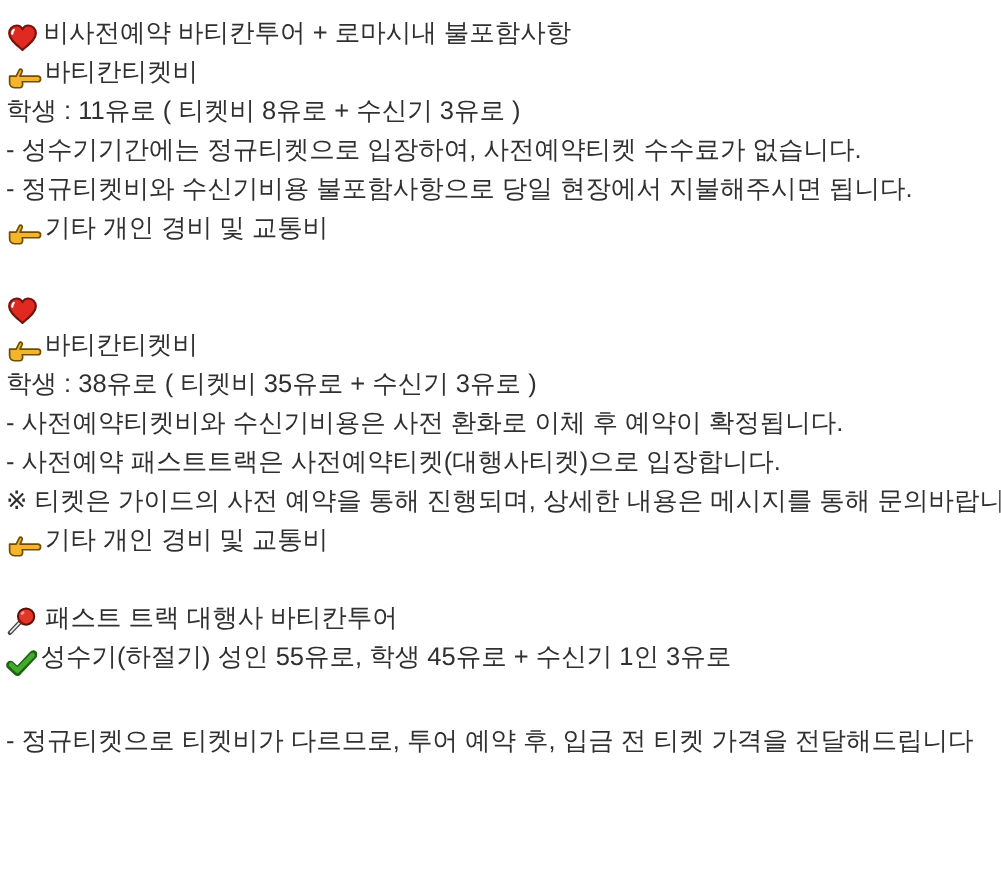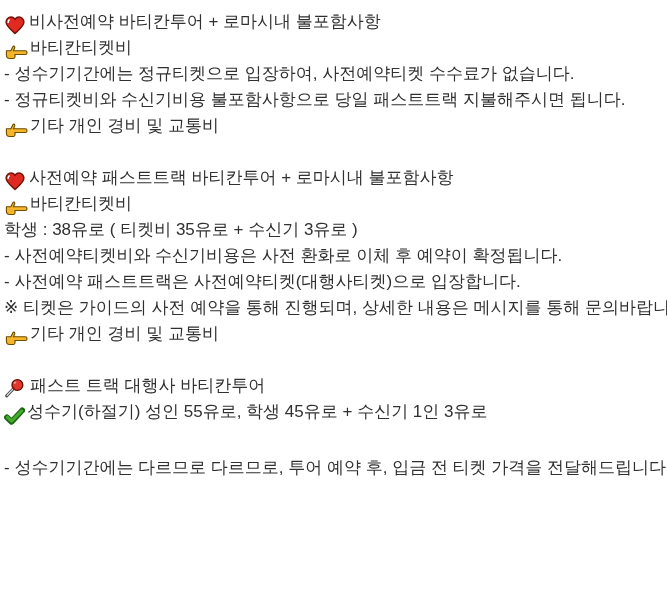--- a/index.html
+++ b/index.html
@@ -71,39 +71,41 @@
         </svg>
       <span class="t">비사전예약 바티칸투어 + 로마시내 불포함사항</span>
     </p>
     <p class="line">
       <svg class="ic ic-hand">
           <use href="#sym-hand"></use>
         </svg>
       <span class="t">바티칸티켓비</span>
     </p>
     <p class="line">
+      <span class="t">학생 : 11유로 ( 티켓비 8유로 + 수신기 3유로 )</span>
+    </p>
+    <p class="line">
       <span class="t">- 성수기기간에는 정규티켓으로 입장하여, 사전예약티켓 수수료가 없습니다.</span>
     </p>
     <p class="line">
-      <span class="t">- 정규티켓비와 수신기비용 불포함사항으로 당일 패스트트랙 지불해주시면 됩니다.</span>
+      <span class="t">- 정규티켓비와 수신기비용 불포함사항으로 당일 현장에서 지불해주시면 됩니다.</span>
     </p>
     <p class="line">
       <svg class="ic ic-hand">
           <use href="#sym-hand"></use>
         </svg>
       <span class="t">기타 개인 경비 및 교통비</span>
     </p>
   </section>
 
   <section>
     <p class="line">
       <svg class="ic ic-heart">
           <use href="#sym-heart"></use>
         </svg>
-      <span class="t">사전예약 패스트트랙 바티칸투어 + 로마시내 불포함사항</span>
     </p>
     <p class="line">
       <svg class="ic ic-hand">
           <use href="#sym-hand"></use>
         </svg>
       <span class="t">바티칸티켓비</span>
     </p>
     <p class="line">
       <span class="t">학생 : 38유로 ( 티켓비 35유로 + 수신기 3유로 )</span>
     </p>
@@ -133,16 +135,16 @@
     </p>
     <p class="line">
       <svg class="ic ic-check">
           <use href="#sym-check"></use>
         </svg>
       <span class="t">성수기(하절기) 성인 55유로, 학생 45유로 + 수신기 1인 3유로</span>
     </p>
   </section>
 
   <p class="line">
-    <span class="t">- 성수기기간에는 다르므로 다르므로, 투어 예약 후, 입금 전 티켓 가격을 전달해드립니다</span>
+    <span class="t">- 정규티켓으로 티켓비가 다르므로, 투어 예약 후, 입금 전 티켓 가격을 전달해드립니다</span>
   </p>
 
 </div>
 
 </body></html>

